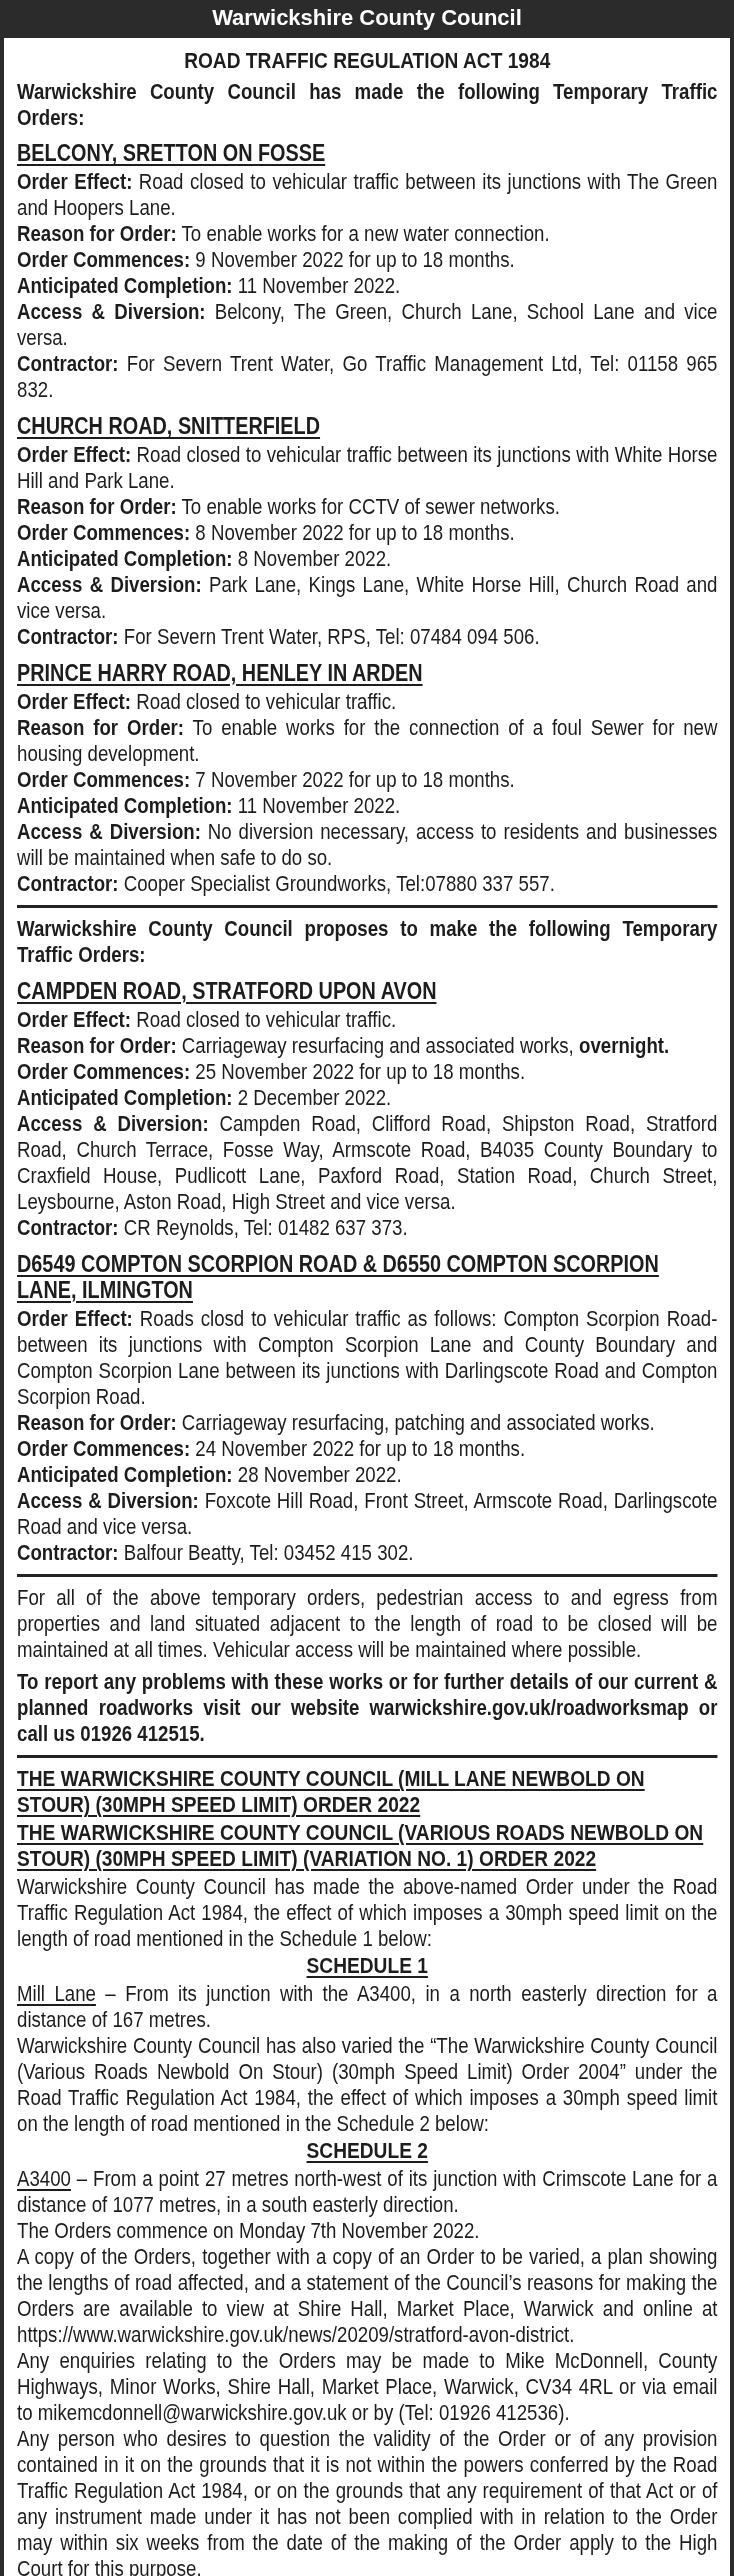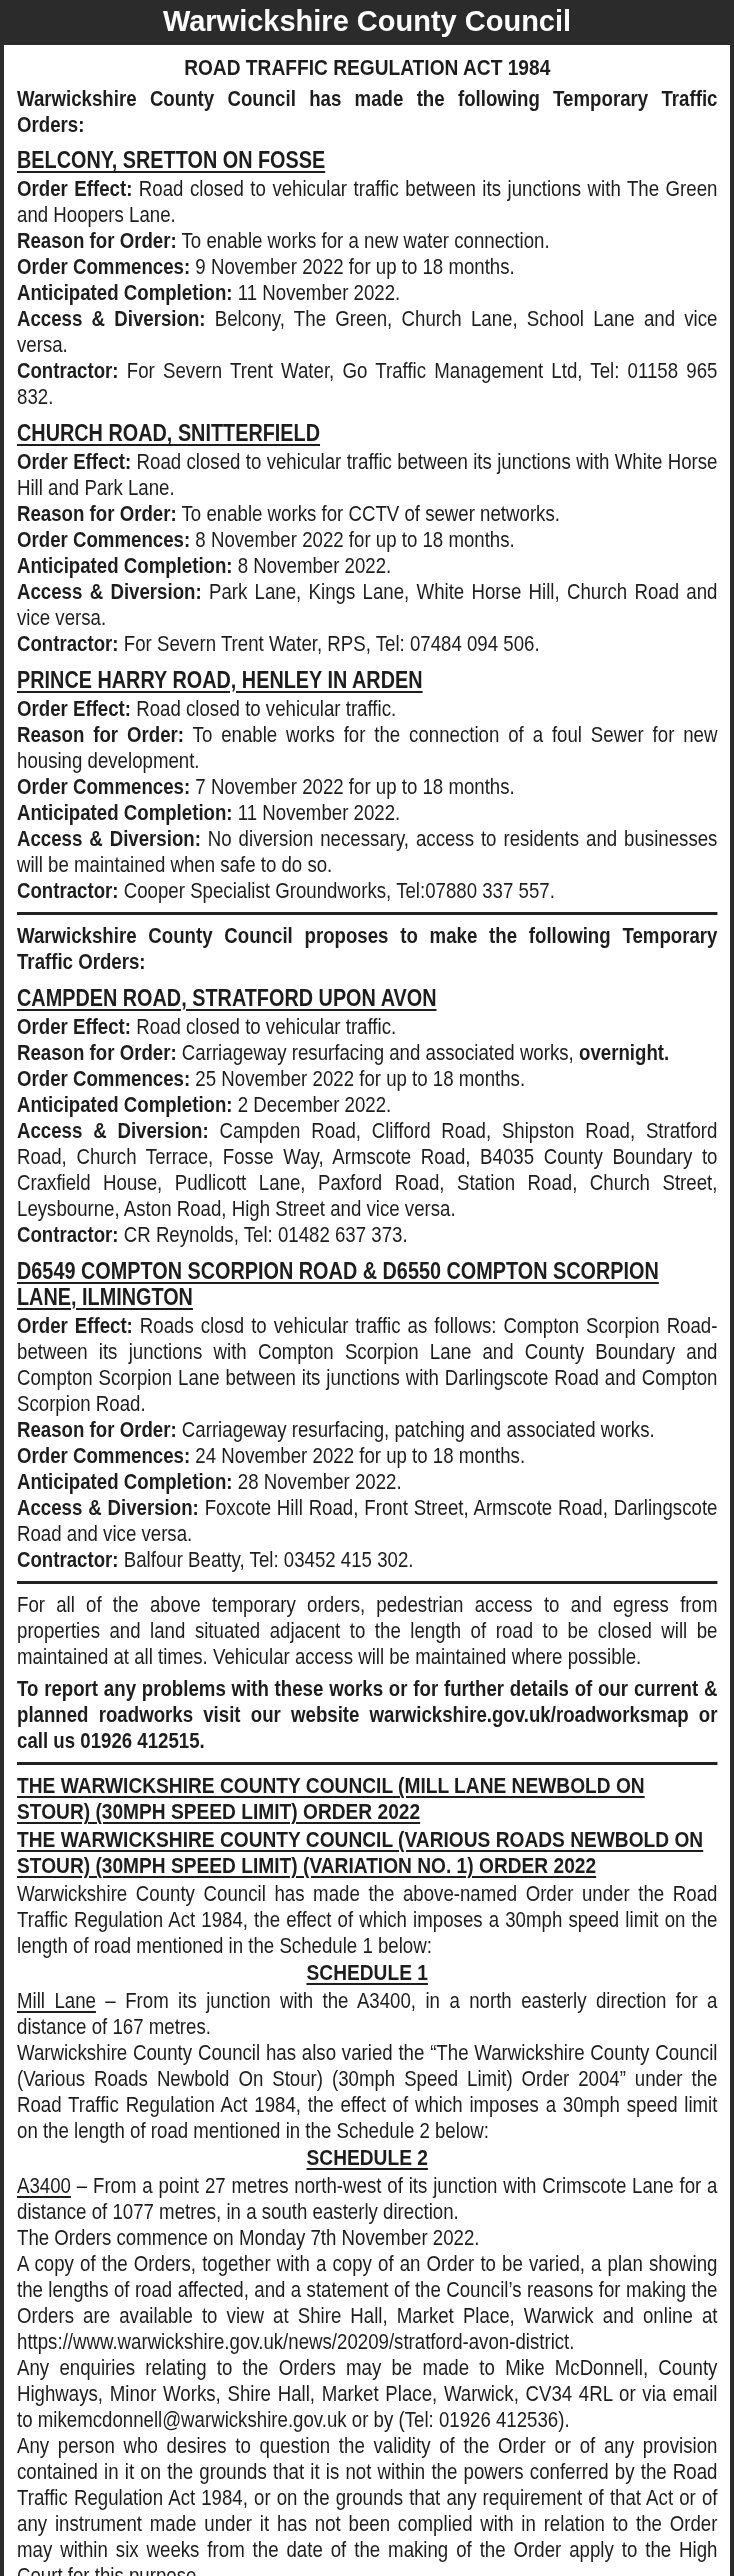--- a/index.html
+++ b/index.html
@@ -6,21 +6,21 @@
   .page {
     width: 734px;
     font-family: "Liberation Sans", "DejaVu Sans", sans-serif;
     color: #1d1d1d;
     background: #ffffff;
   }
   .masthead {
     background: #2b2b2b;
     color: #ffffff;
     text-align: center;
-    font-size: 29px;
+    font-size: 22px;
     font-weight: bold;
     padding: 4.8px 0 7.3px 0;
     letter-spacing: 0px;
   }
   .frame {
     border: 4px solid #2b2b2b;
     border-top: none;
     padding: 6.5px 13px 9.7px 13px;
   }
   

